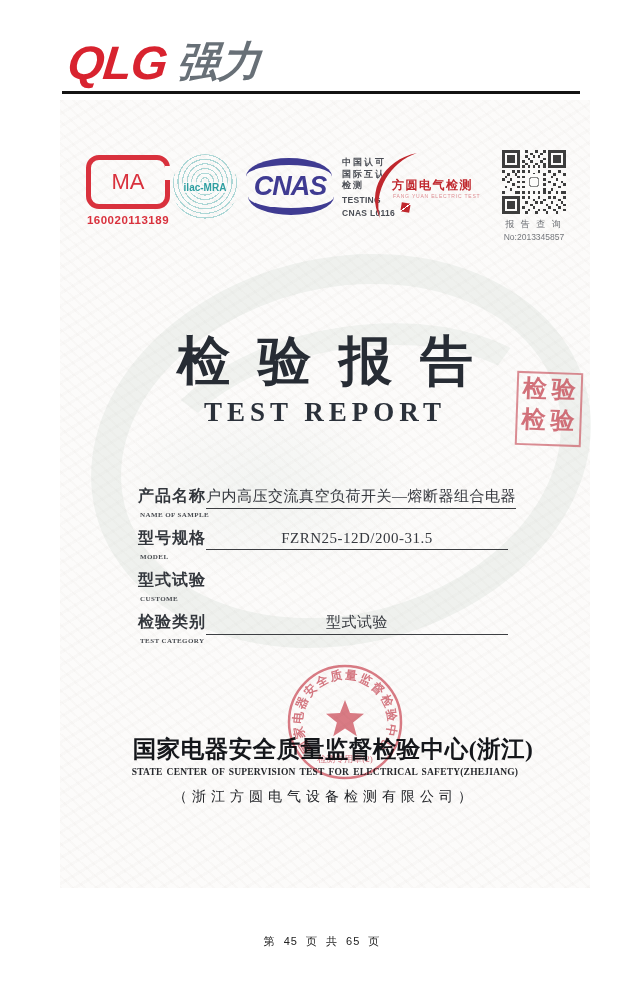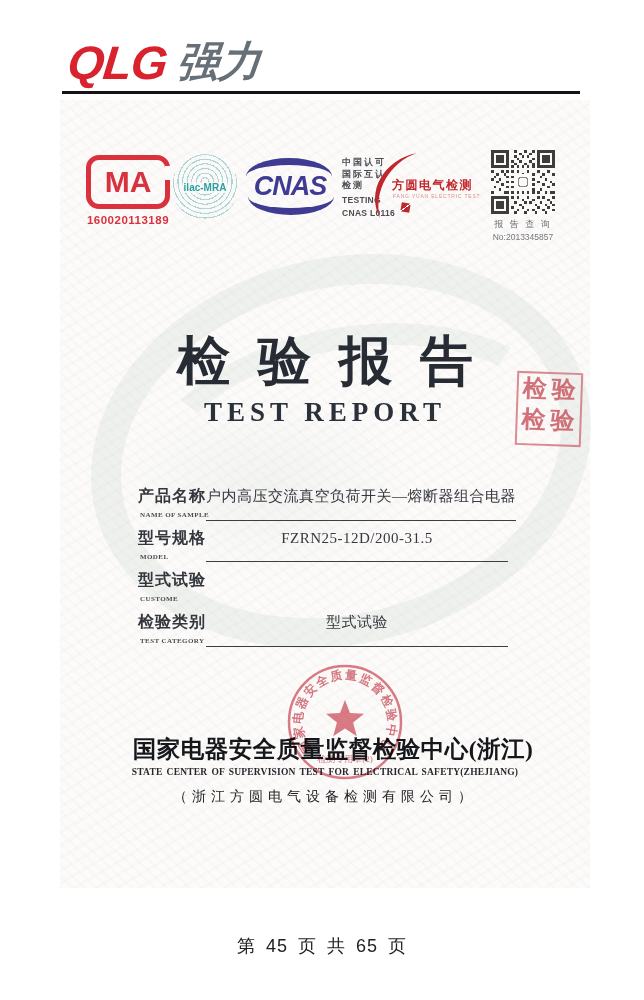--- a/index.html
+++ b/index.html
@@ -22,64 +22,64 @@
   }
   
   .wm{position:absolute;border-radius:50%;pointer-events:none;}
   .wm1{left:28px;top:158px;width:446px;height:326px;border:30px solid rgba(172,193,183,0.16);transform:rotate(-14deg);}
   .wm2{left:84px;top:226px;width:384px;height:208px;border:22px solid transparent;border-top-color:rgba(172,193,183,0.15);transform:rotate(-9deg);}
   .wm3{left:50px;top:292px;width:310px;height:190px;background:radial-gradient(ellipse at center, rgba(172,193,183,0.12), rgba(172,193,183,0) 70%);}
   
   .mark{position:absolute;}
   .cma{left:22px;top:55px;width:92px;text-align:center;}
   .cma-shape{width:74px;height:44px;margin:0 auto;border:5px solid #d9313d;border-radius:13px;display:flex;align-items:center;justify-content:center;position:relative;}
-  .cma-letters{font-family:"Liberation Sans",sans-serif;font-weight:700;font-size:30px;color:#d9313d;letter-spacing:0px;}
+  .cma-letters{font-family:"Liberation Sans",sans-serif;font-weight:400;font-size:22px;color:#d9313d;letter-spacing:0px;}
   .cma-shape:after{content:"";position:absolute;right:-5px;top:6px;width:5px;height:14px;background:#fcfbfa;}
   .cma-number{margin-top:5px;font-family:"Liberation Sans",sans-serif;font-weight:700;font-size:11.5px;color:#d9313d;letter-spacing:0.5px;}
   .ilac{left:112px;top:54px;width:66px;height:66px;border-radius:50%;
     background:repeating-radial-gradient(circle at 50% 42%, rgba(54,163,162,0) 0 3.5px, rgba(54,163,162,0.40) 3.5px 4.6px);
     display:flex;align-items:center;justify-content:center;}
   .ilac-label{font-family:"Liberation Sans",sans-serif;font-weight:700;font-size:10px;color:#2e9ea0;background:rgba(252,251,250,0.75);padding:0 2px;border-radius:3px;}
   .cnas{left:184px;top:60px;width:92px;height:52px;display:flex;align-items:center;justify-content:center;position:relative;}
   .cnas-letters{font-family:"Liberation Sans",sans-serif;font-weight:900;font-style:italic;font-size:27px;color:#3f3b92;letter-spacing:-1px;z-index:1;}
   .cnas:before{content:"";position:absolute;left:2px;top:-2px;width:86px;height:30px;border:0 solid #3f3b92;border-top-width:7px;border-radius:50%;}
   .cnas:after{content:"";position:absolute;left:4px;bottom:-3px;width:86px;height:30px;border:0 solid #3f3b92;border-bottom-width:7px;border-radius:50%;}
   .cnas-text{left:282px;top:57px;width:70px;font-family:"Liberation Sans",sans-serif;color:#4b4e55;}
   .cnas-text .zh{font-size:9px;line-height:11.5px;letter-spacing:2px;font-weight:700;}
   .cnas-text .en{font-size:8.5px;font-weight:800;margin-top:3px;letter-spacing:0.3px;}
   .fy{left:305px;top:50px;width:110px;height:72px;}
   .fy svg{position:absolute;left:0;top:0;}
   .fy-name{position:absolute;left:27px;top:27px;font-size:12px;font-weight:700;color:#c0272d;letter-spacing:1.5px;white-space:nowrap;font-family:"Liberation Sans",sans-serif;text-align:right;}
   .fy-en{position:absolute;left:28px;top:43px;font-size:5px;color:#de8d92;letter-spacing:0.8px;white-space:nowrap;font-family:"Liberation Sans",sans-serif;}
   .fy-diamond{position:absolute;left:36px;top:53px;width:9px;height:9px;background:linear-gradient(135deg,#c0272d 46%,#fff 46%,#fff 54%,#c0272d 54%);transform:rotate(10deg);}
-  .qr{left:425px;top:50px;width:76px;text-align:center;font-family:"Liberation Sans",sans-serif;}
+  .qr{left:436px;top:50px;width:76px;text-align:center;font-family:"Liberation Sans",sans-serif;}
   .qr svg{width:64px;height:64px;display:block;margin:0 auto;}
   .qr-caption{margin-top:4px;font-size:9px;color:#6b6e73;letter-spacing:2px;}
   .qr-number{font-size:8.5px;color:#74777c;margin-top:1px;}
   
   .title-cn{position:absolute;left:0;top:226px;width:100%;text-align:center;font-size:53px;font-weight:700;color:#272c34;letter-spacing:28px;text-indent:28px;white-space:nowrap;}
   .title-en{position:absolute;left:0;top:297px;width:100%;text-align:center;font-size:27px;font-weight:700;color:#2b313a;letter-spacing:5px;}
   
   .corner-seal{position:absolute;left:456px;top:272px;width:62px;height:70px;border:2.5px solid rgba(203,88,99,0.75);
     transform:rotate(2deg);overflow:hidden;opacity:0.9;}
   .corner-seal .seal-row{white-space:nowrap;font-size:24px;line-height:31px;letter-spacing:5px;color:rgba(198,72,84,0.85);padding-left:4px;font-weight:700;}
   
   .fields{position:absolute;left:78px;top:386px;width:370px;}
   .field-row{position:relative;height:42px;}
   .field-main{display:flex;align-items:baseline;}
   .field-label{font-size:16px;font-weight:600;color:#33373d;letter-spacing:1px;white-space:nowrap;padding-bottom:3px;}
-  .field-value{flex:1;text-align:center;font-size:15px;color:#36393f;border-bottom:1.5px solid #3c3e42;padding-bottom:14px;white-space:nowrap;letter-spacing:0.5px;}
+  .field-value{flex:1;text-align:center;font-size:15px;color:#36393f;border-bottom:1.5px solid #3c3e42;padding-bottom:2px;white-space:nowrap;letter-spacing:0.5px;}
   .field-sublabel{position:absolute;left:2px;top:25px;font-size:7px;font-weight:700;color:#4a4d52;letter-spacing:0.4px;font-family:"Liberation Serif",serif;}
   
   .org-stamp{position:absolute;left:215px;top:552px;width:140px;height:140px;opacity:0.82;z-index:3;mix-blend-mode:multiply;}
   .org-name-cn{position:absolute;left:8px;top:633px;width:100%;text-align:center;font-size:23.5px;font-weight:700;color:#15171b;letter-spacing:0.5px;z-index:2;}
   .org-name-en{position:absolute;left:0;top:667px;width:100%;text-align:center;font-size:9.5px;font-weight:700;color:#26282c;letter-spacing:0.2px;word-spacing:1.5px;z-index:2;}
   .org-company{position:absolute;left:0;top:688px;width:100%;text-align:center;font-size:14px;color:#1d1f23;letter-spacing:5px;z-index:2;}
   
-  .page-footer{position:absolute;left:0;top:934px;width:644px;text-align:center;font-size:18px;color:#222;letter-spacing:1px;word-spacing:4px;font-family:"Liberation Sans","DejaVu Sans",sans-serif;}
+  .page-footer{position:absolute;left:0;top:934px;width:644px;text-align:center;font-size:11px;color:#222;letter-spacing:1px;word-spacing:4px;font-family:"Liberation Sans","DejaVu Sans",sans-serif;}
 </style>
 </head>
 <body>
 
 <div class="brand">
   <span class="brand-en">QLG</span><span class="brand-cn">强力</span>
 </div>
 <div class="head-rule"></div>
 
 <div class="scan-page">

